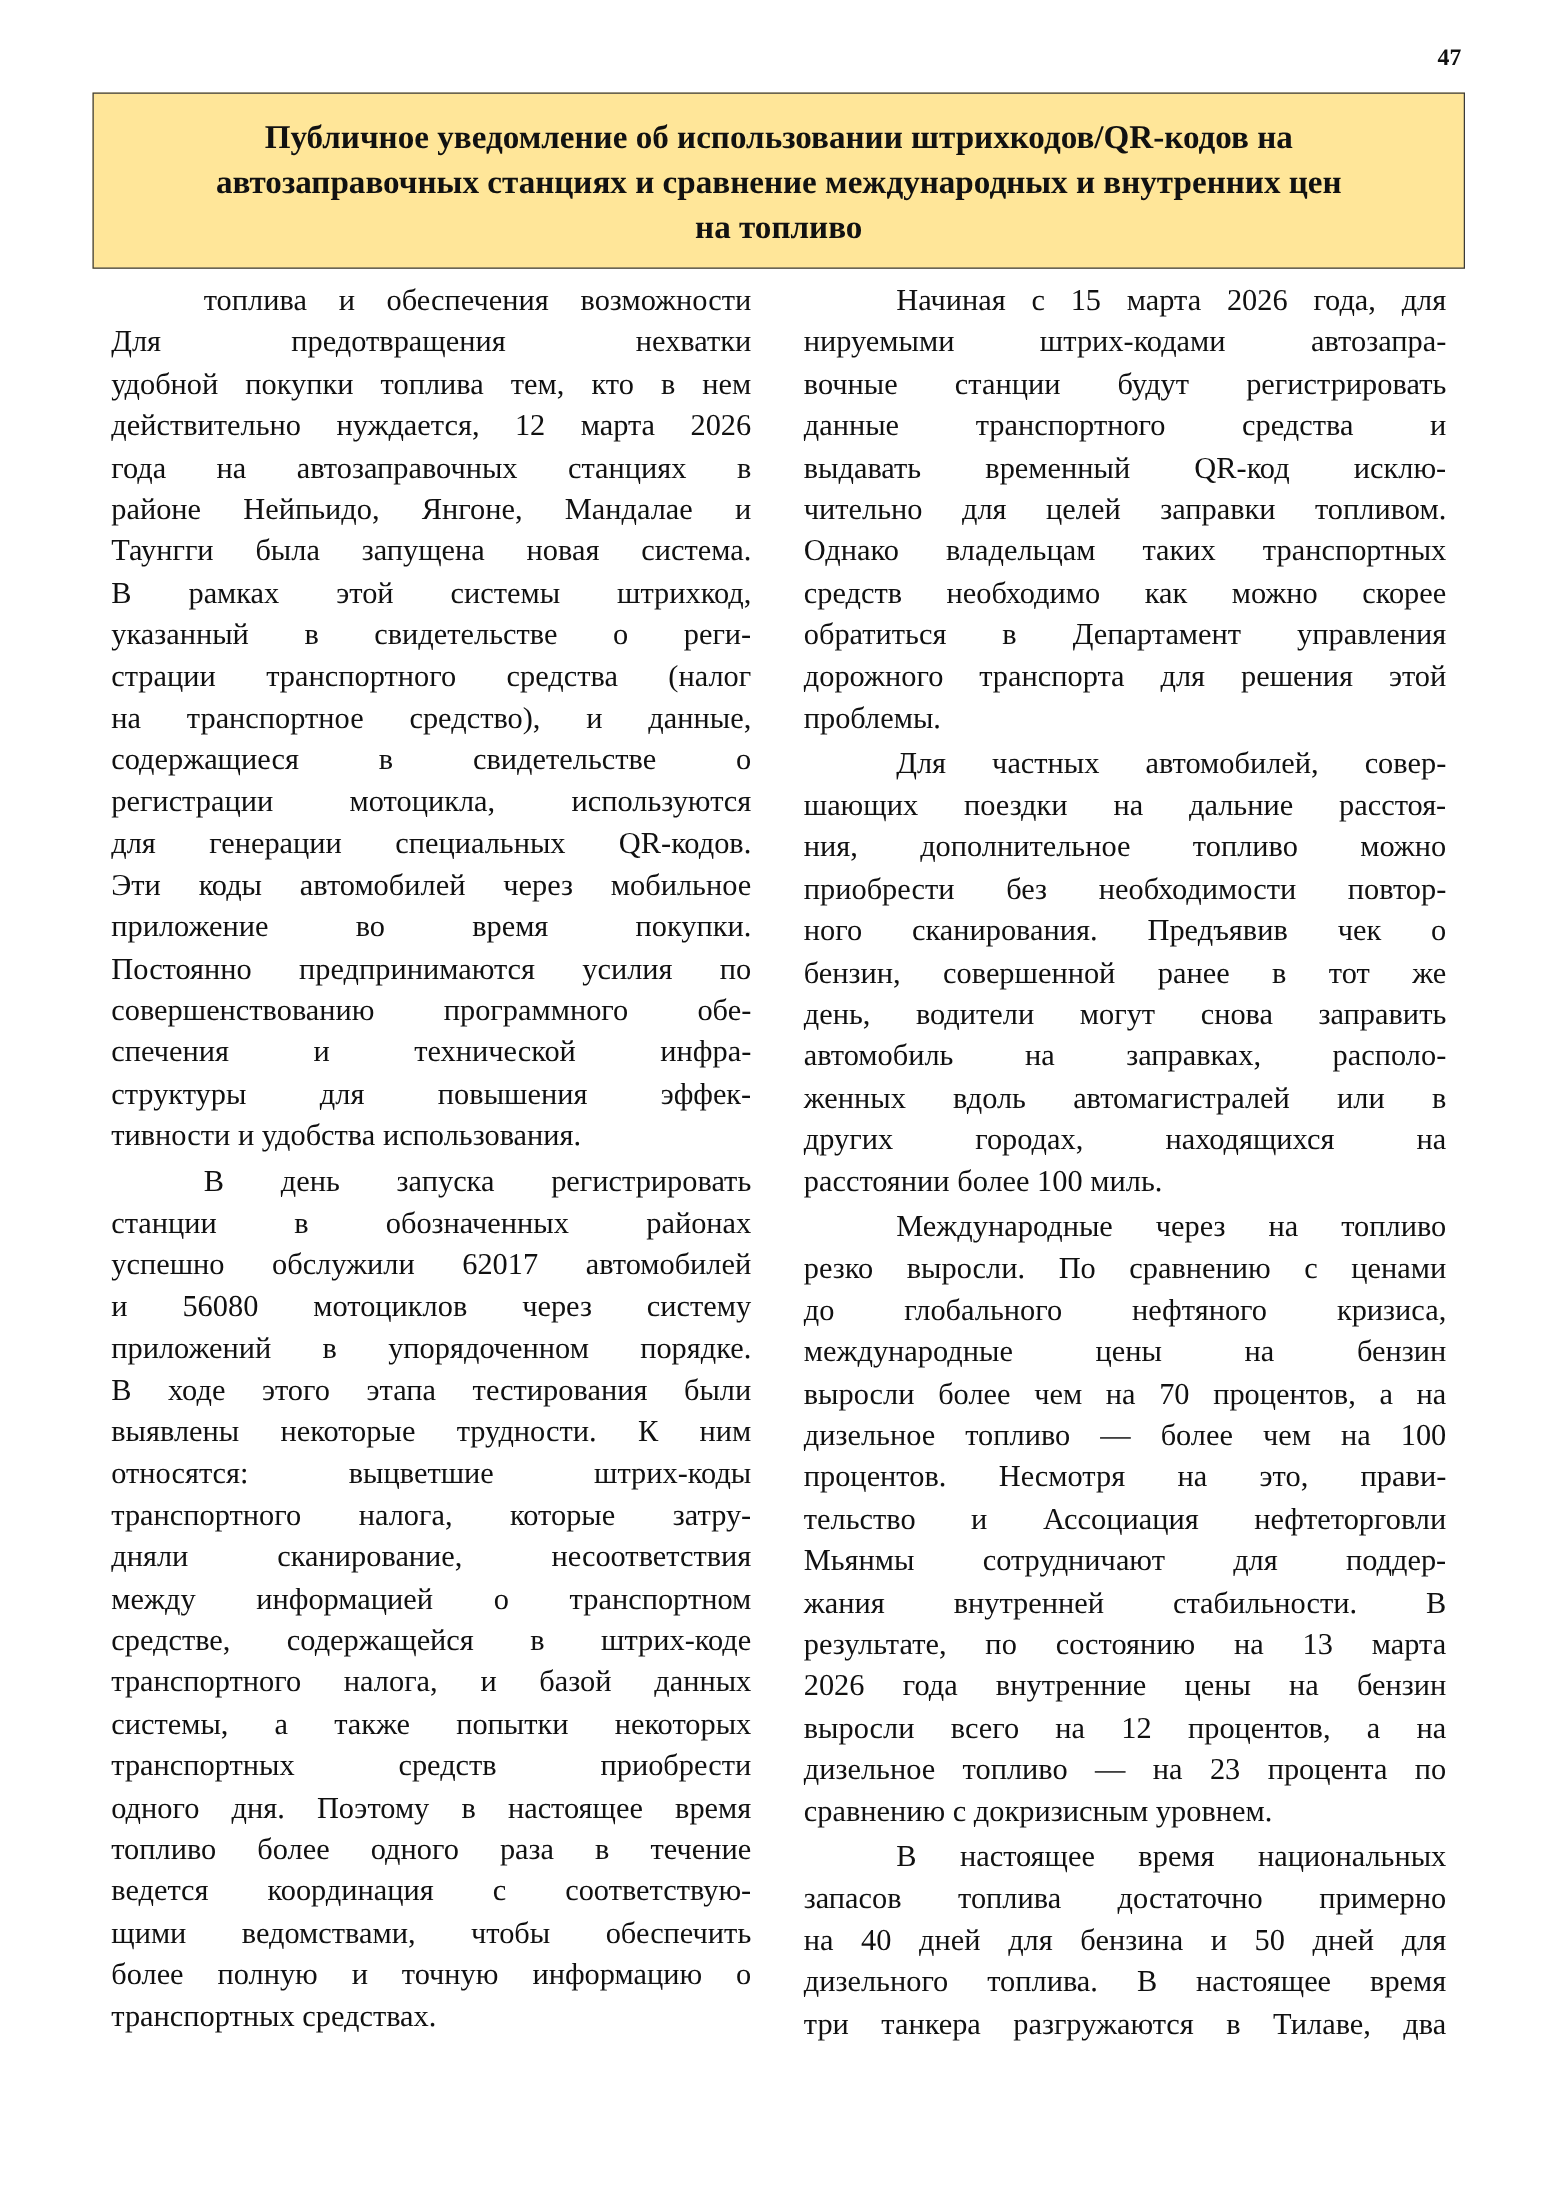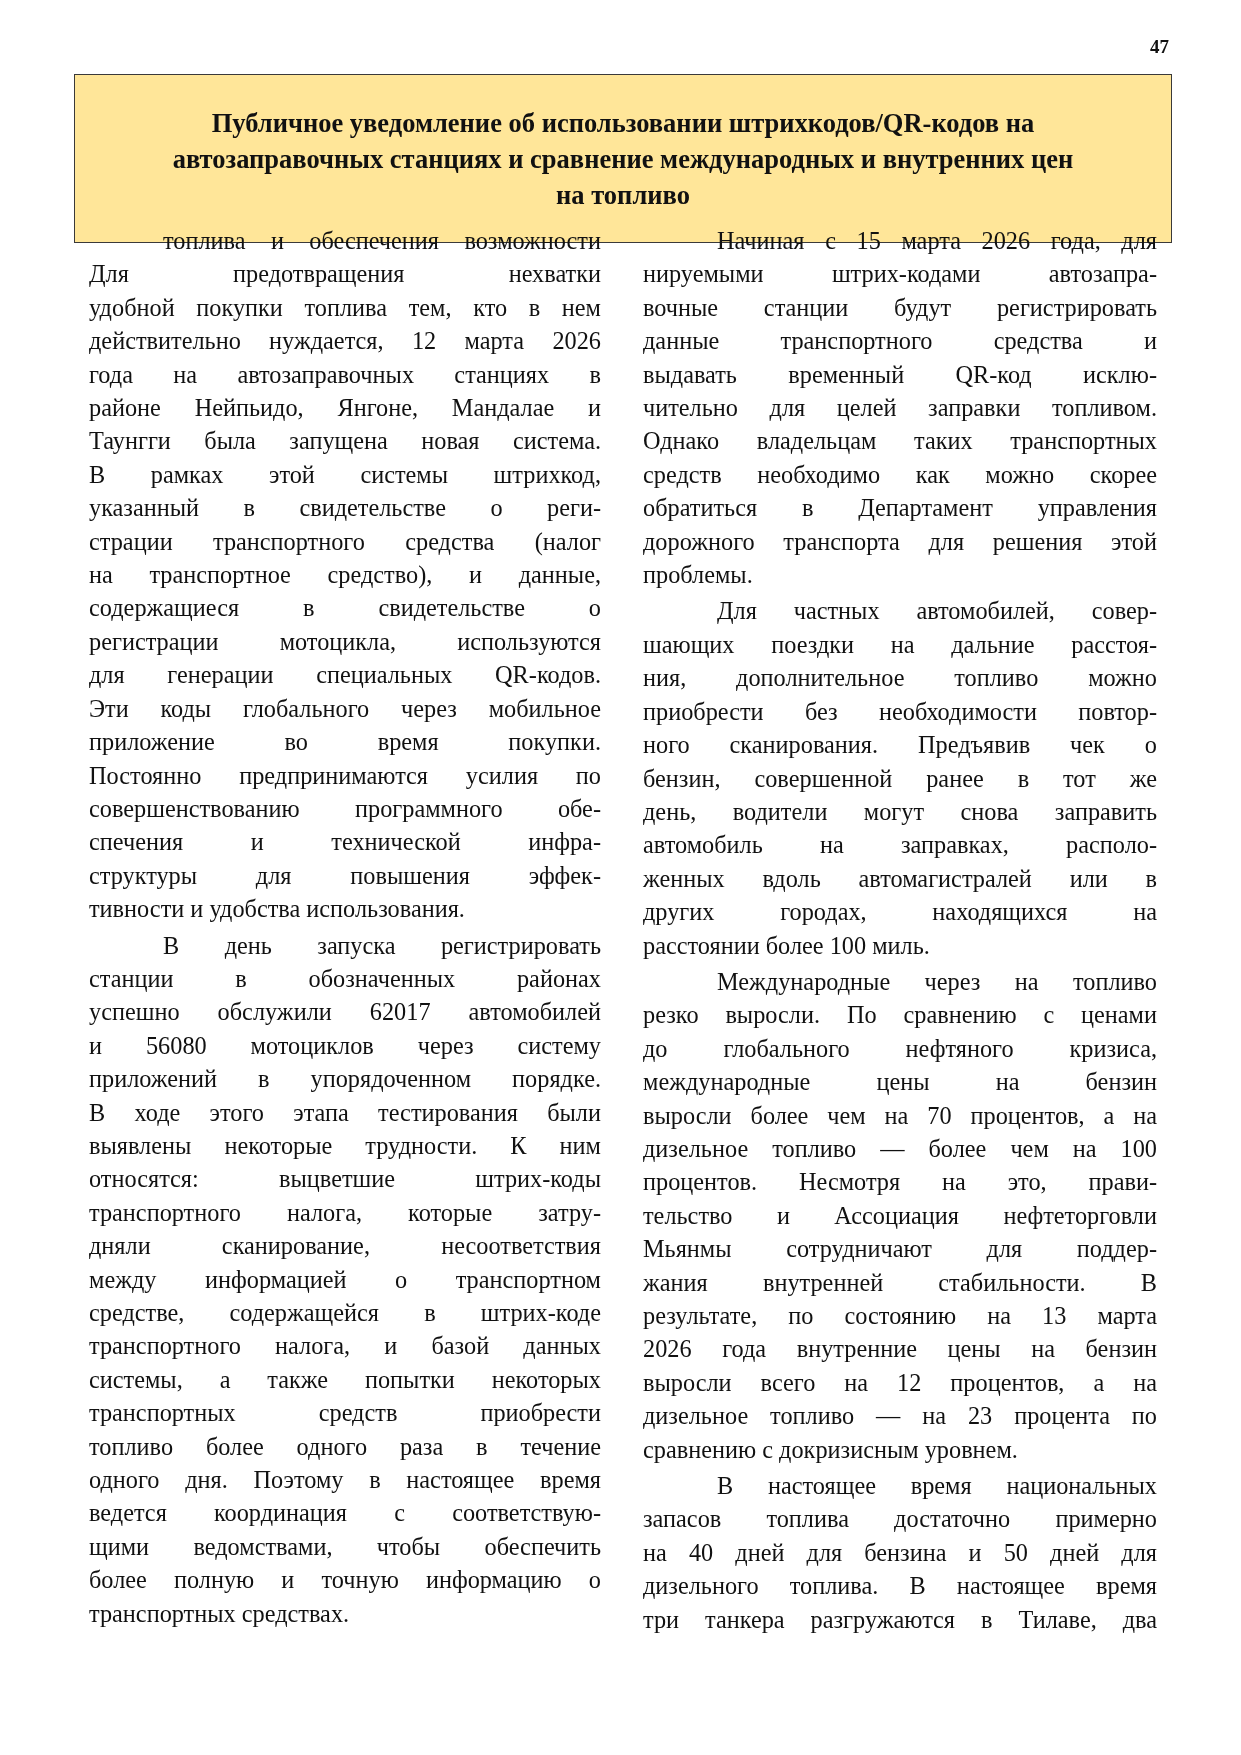--- a/index.html
+++ b/index.html
@@ -20,21 +20,21 @@
       top: 36px;
       right: 72px;
       font-size: 19px;
       font-weight: bold;
     }
     .title-box {
       position: absolute;
       left: 74px;
       top: 74px;
       width: 1098px;
-      height: 169px;
+      height: 141px;
       box-sizing: border-box;
       background: #ffe699;
       border: 1.5px solid #3a3a3a;
       display: flex;
       align-items: center;
       justify-content: center;
       text-align: center;
       padding: 4px 14px;
     }
     .title-text {
@@ -94,21 +94,21 @@
       <span class="line">года на автозаправочных станциях в</span>
       <span class="line">районе Нейпьидо, Янгоне, Мандалае и</span>
       <span class="line">Таунгги была запущена новая система.</span>
       <span class="line">В рамках этой системы штрихкод,</span>
       <span class="line">указанный в свидетельстве о реги-</span>
       <span class="line">страции транспортного средства (налог</span>
       <span class="line">на транспортное средство), и данные,</span>
       <span class="line">содержащиеся в свидетельстве о</span>
       <span class="line">регистрации мотоцикла, используются</span>
       <span class="line">для генерации специальных QR-кодов.</span>
-      <span class="line">Эти коды глобального через мобильное</span>
+      <span class="line">Эти коды автомобилей через мобильное</span>
       <span class="line">приложение во время покупки.</span>
       <span class="line">Постоянно предпринимаются усилия по</span>
       <span class="line">совершенствованию программного обе-</span>
       <span class="line">спечения и технической инфра-</span>
       <span class="line">структуры для повышения эффек-</span>
       <span class="line last">тивности и удобства использования.</span>
     </p>
     <p class="para">
       <span class="line">В день запуска регистрировать</span>
       <span class="line">станции в обозначенных районах</span>
@@ -118,22 +118,22 @@
       <span class="line">В ходе этого этапа тестирования были</span>
       <span class="line">выявлены некоторые трудности. К ним</span>
       <span class="line">относятся: выцветшие штрих-коды</span>
       <span class="line">транспортного налога, которые затру-</span>
       <span class="line">дняли сканирование, несоответствия</span>
       <span class="line">между информацией о транспортном</span>
       <span class="line">средстве, содержащейся в штрих-коде</span>
       <span class="line">транспортного налога, и базой данных</span>
       <span class="line">системы, а также попытки некоторых</span>
       <span class="line">транспортных средств приобрести</span>
+      <span class="line">одного дня. Поэтому в настоящее время</span>
       <span class="line">топливо более одного раза в течение</span>
-      <span class="line">одного дня. Поэтому в настоящее время</span>
       <span class="line">ведется координация с соответствую-</span>
       <span class="line">щими ведомствами, чтобы обеспечить</span>
       <span class="line">более полную и точную информацию о</span>
       <span class="line last">транспортных средствах.</span>
     </p>
   </div>
 <div class="column col-right" id="right-col">
     <p class="para">
       <span class="line">Начиная с 15 марта 2026 года, для</span>
       <span class="line">нируемыми штрих-кодами автозапра-</span>

